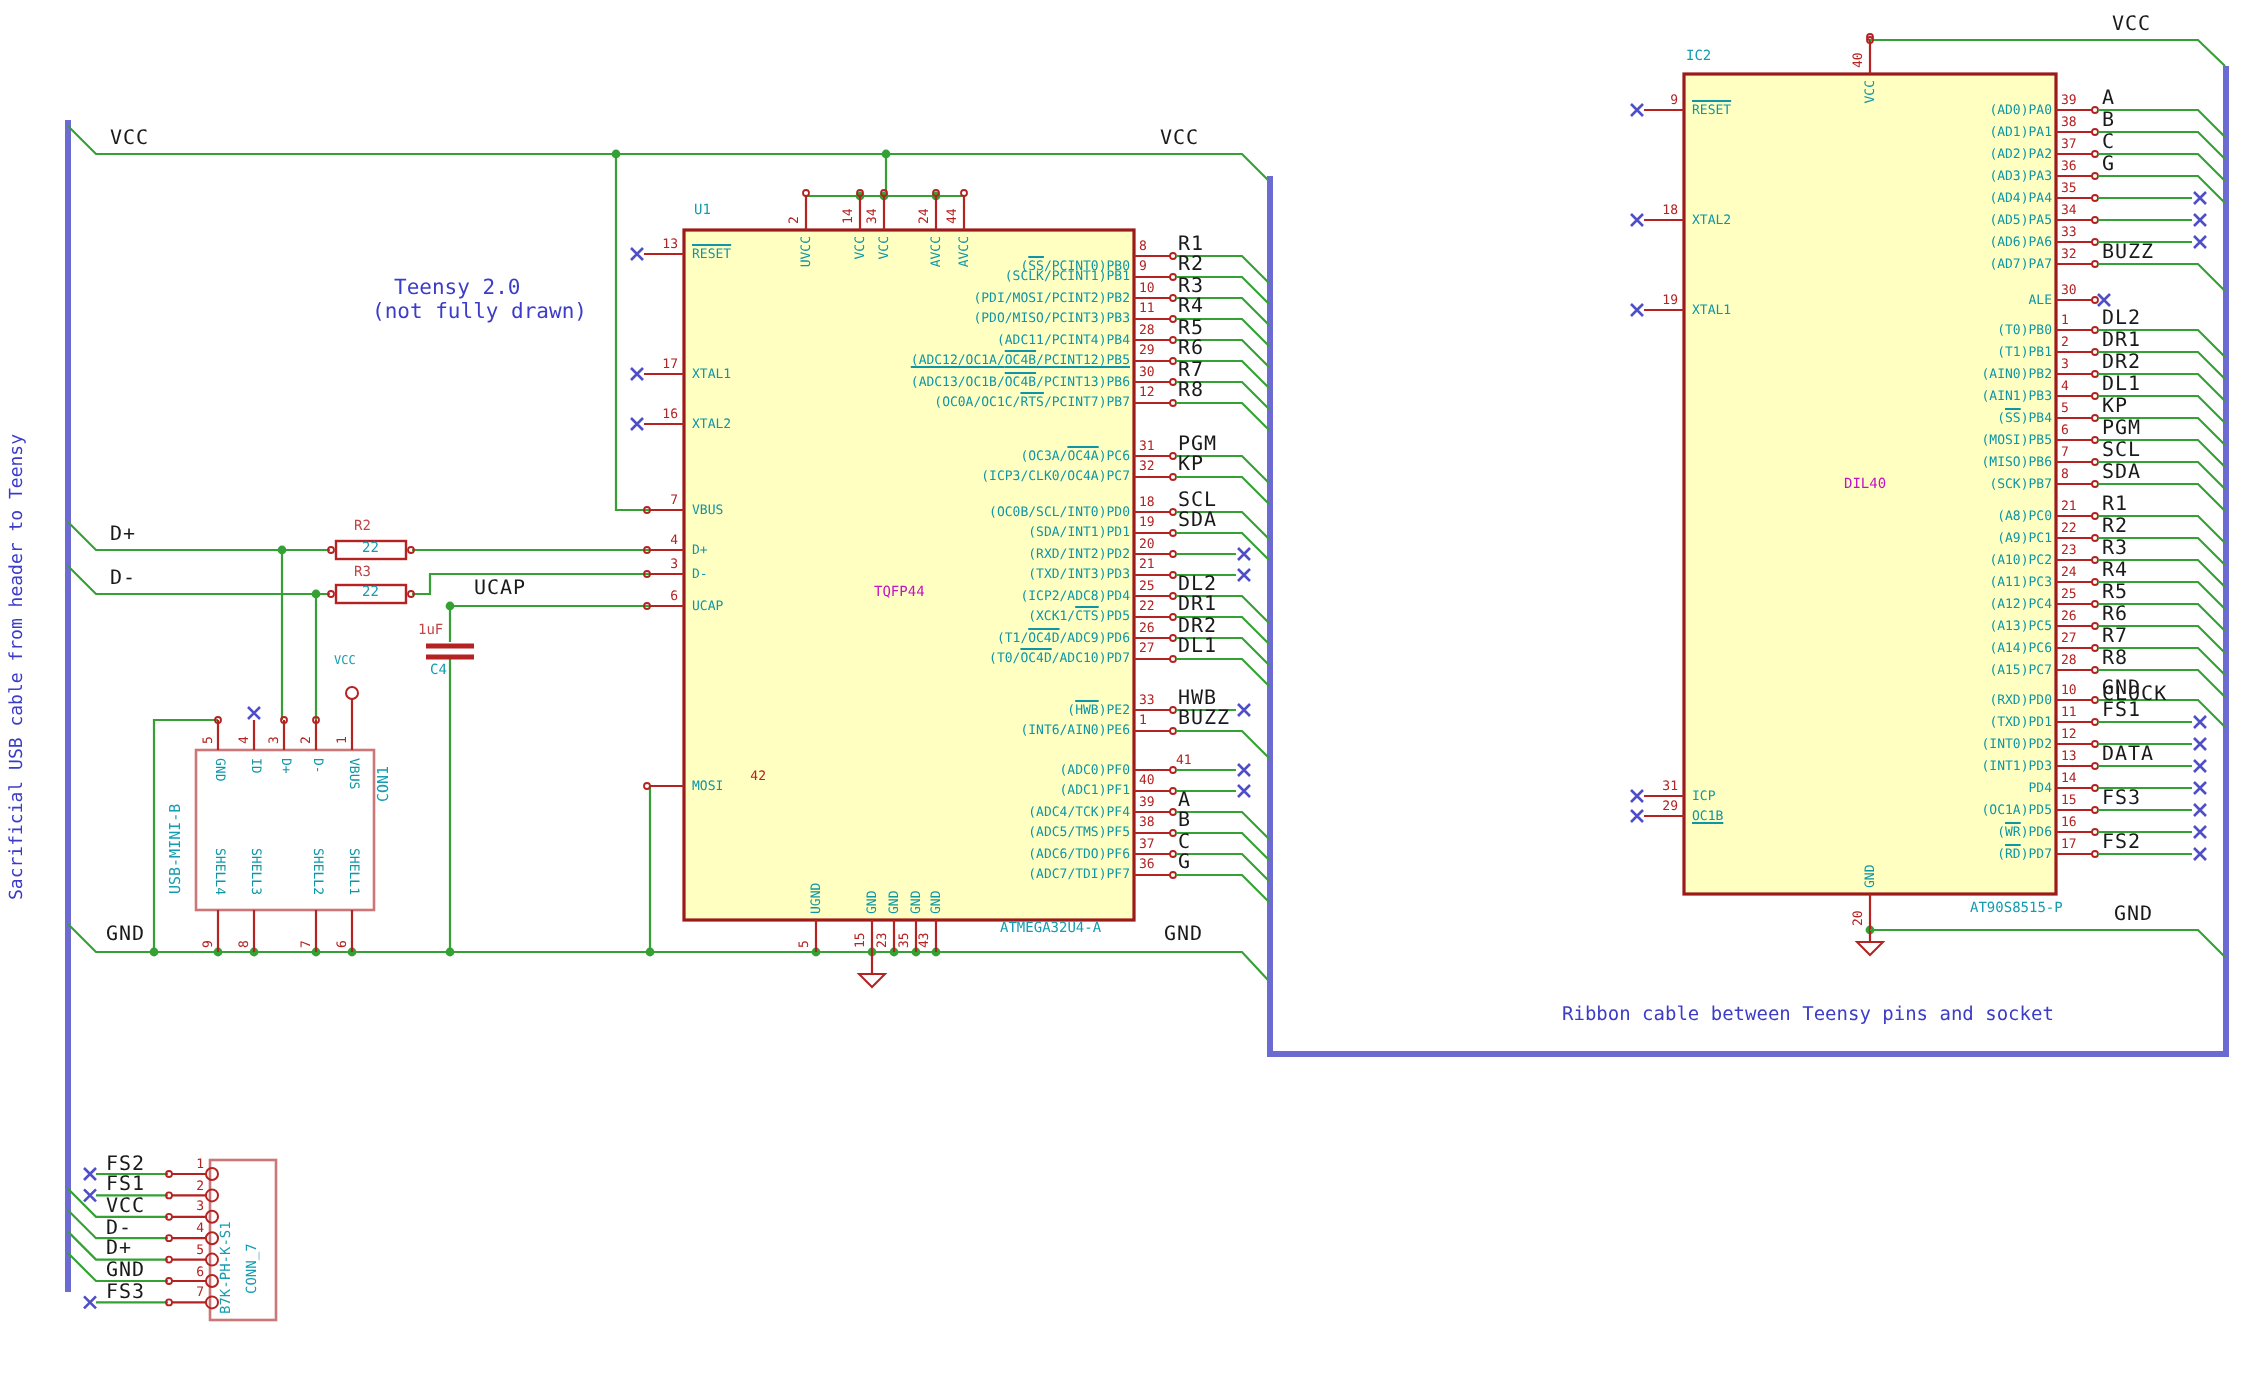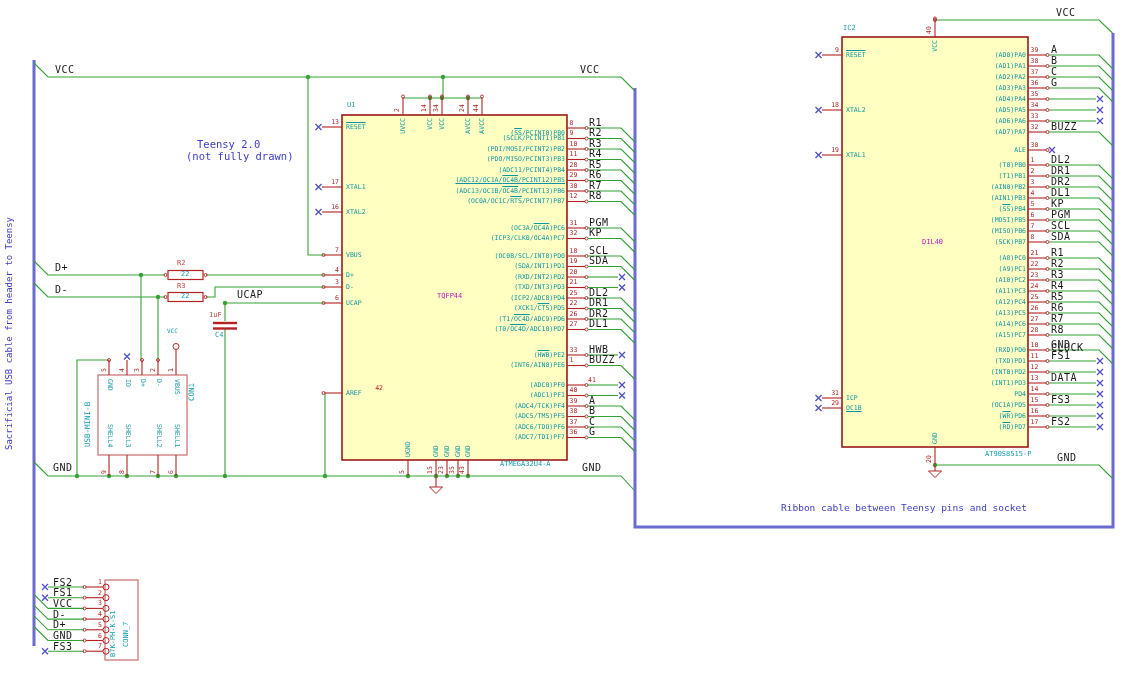--- a/index.html
+++ b/index.html
@@ -476,21 +476,21 @@
     <div class="t pname" style="left: 346px; top: 208.5px;">XTAL2</div>
     <div class="t pnum ral" style="left: auto; top: 246.5px; right: 792px;">7</div>
     <div class="t pname" style="left: 346px; top: 251.5px;">VBUS</div>
     <div class="t pnum ral" style="left: auto; top: 266.5px; right: 792px;">4</div>
     <div class="t pname" style="left: 346px; top: 271.5px;">D+</div>
     <div class="t pnum ral" style="left: auto; top: 278.5px; right: 792px;">3</div>
     <div class="t pname" style="left: 346px; top: 283.5px;">D-</div>
     <div class="t pnum ral" style="left: auto; top: 294.5px; right: 792px;">6</div>
     <div class="t pname" style="left: 346px; top: 299.5px;">UCAP</div>
     <div class="t pnum ral" style="left: auto; top: 384.5px; right: 748px;">42</div>
-    <div class="t pname" style="left: 346px; top: 389.5px;">AREF</div>
+    <div class="t pname" style="left: 346px; top: 389.5px;">MOSI</div>
     <div class="t pnum" style="left: 394px; top: 112px; transform-origin: 0px 0px; transform: rotate(-90deg);">2</div>
     <div class="t pname" style="left: 399.5px; top: 118px; transform-origin: 0px 0px; transform: rotate(-90deg) translateX(-100%);">UVCC</div>
     <div class="t pnum" style="left: 421px; top: 112px; transform-origin: 0px 0px; transform: rotate(-90deg);">14</div>
     <div class="t pname" style="left: 426.5px; top: 118px; transform-origin: 0px 0px; transform: rotate(-90deg) translateX(-100%);">VCC</div>
     <div class="t pnum" style="left: 433px; top: 112px; transform-origin: 0px 0px; transform: rotate(-90deg);">34</div>
     <div class="t pname" style="left: 438.5px; top: 118px; transform-origin: 0px 0px; transform: rotate(-90deg) translateX(-100%);">VCC</div>
     <div class="t pnum" style="left: 459px; top: 112px; transform-origin: 0px 0px; transform: rotate(-90deg);">24</div>
     <div class="t pname" style="left: 464.5px; top: 118px; transform-origin: 0px 0px; transform: rotate(-90deg) translateX(-100%);">AVCC</div>
     <div class="t pnum" style="left: 473px; top: 112px; transform-origin: 0px 0px; transform: rotate(-90deg);">44</div>
     <div class="t pname" style="left: 478.5px; top: 118px; transform-origin: 0px 0px; transform: rotate(-90deg) translateX(-100%);">AVCC</div>

